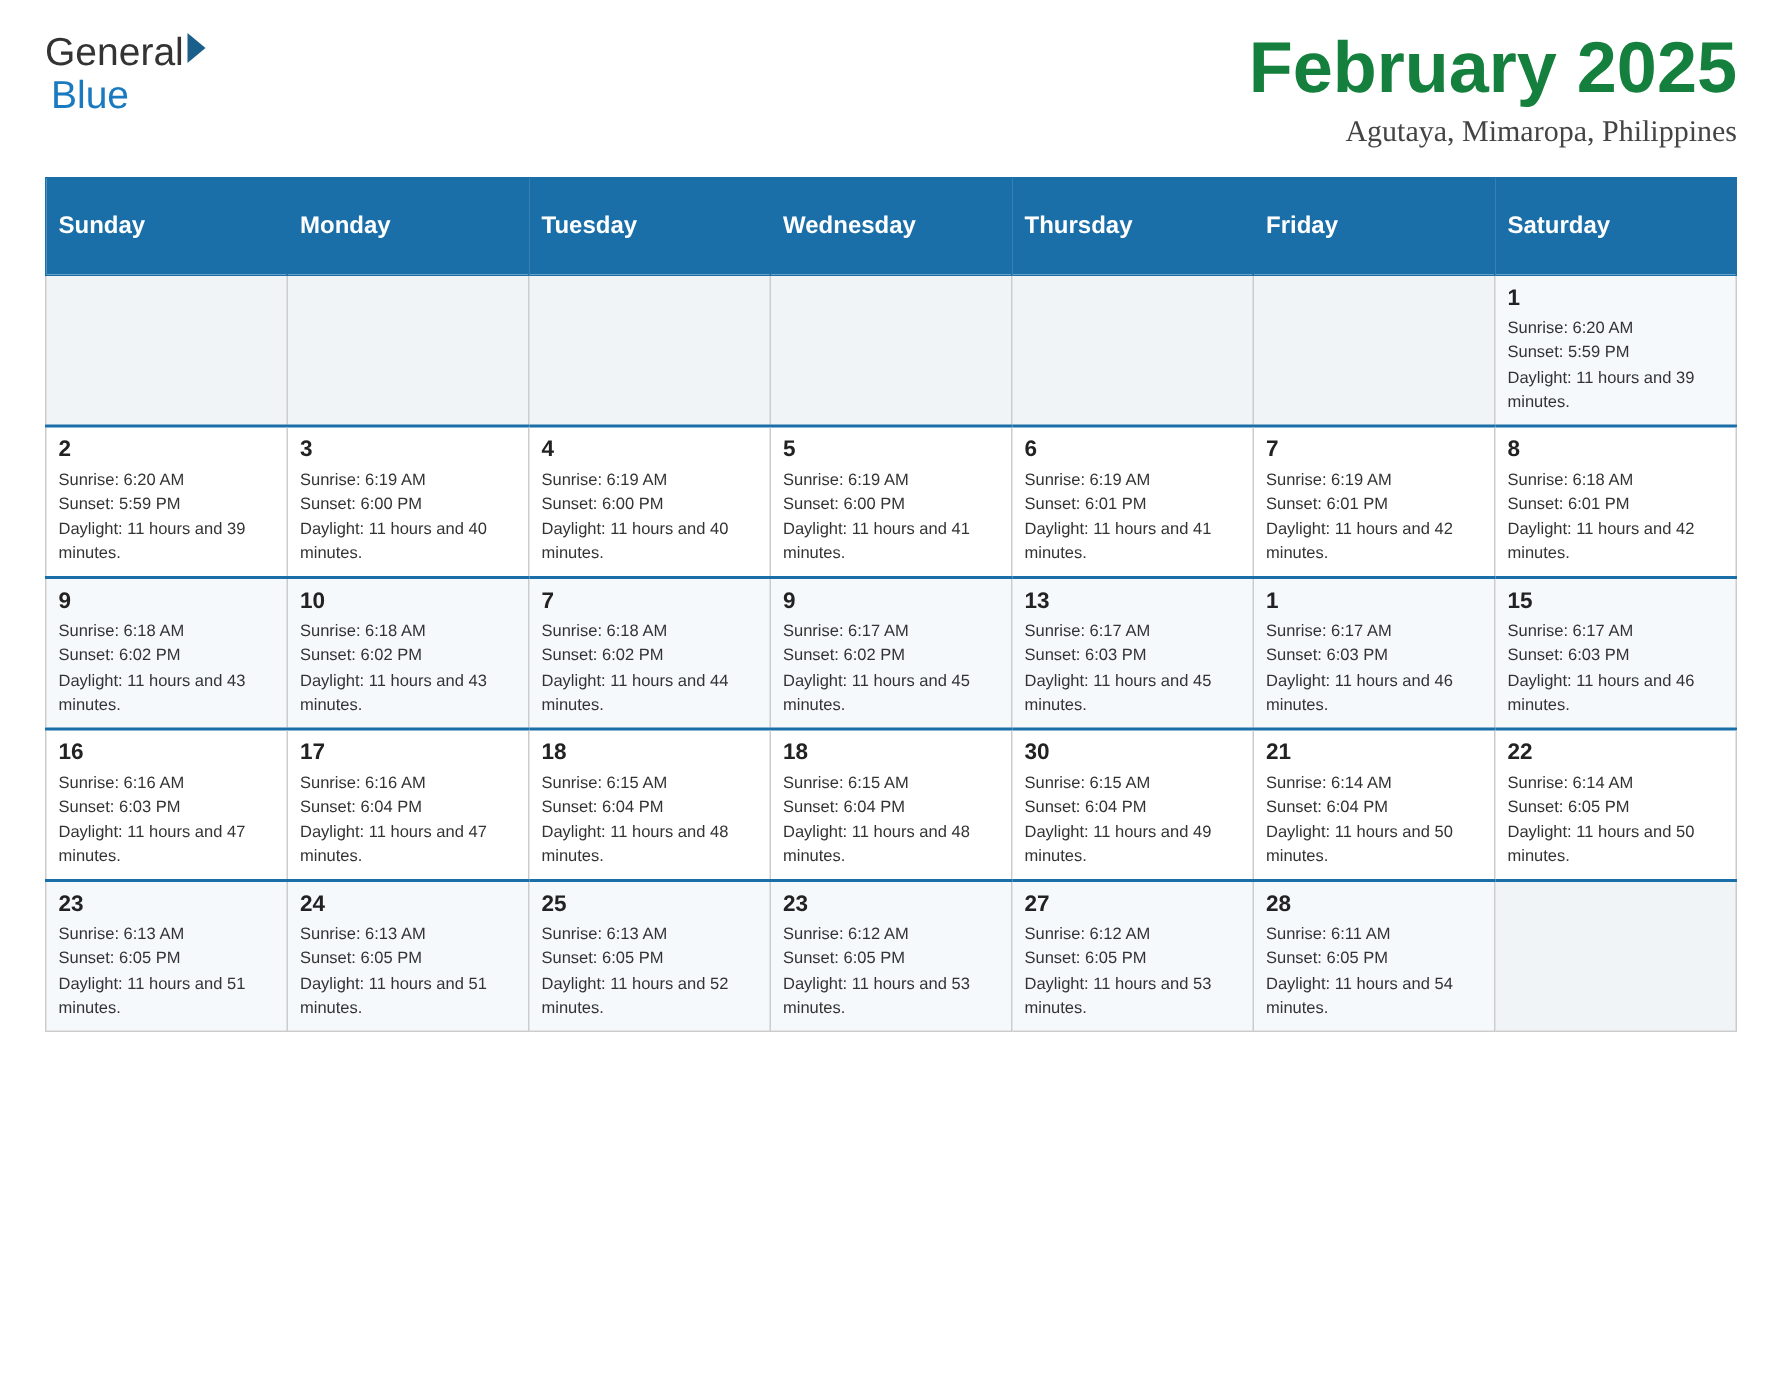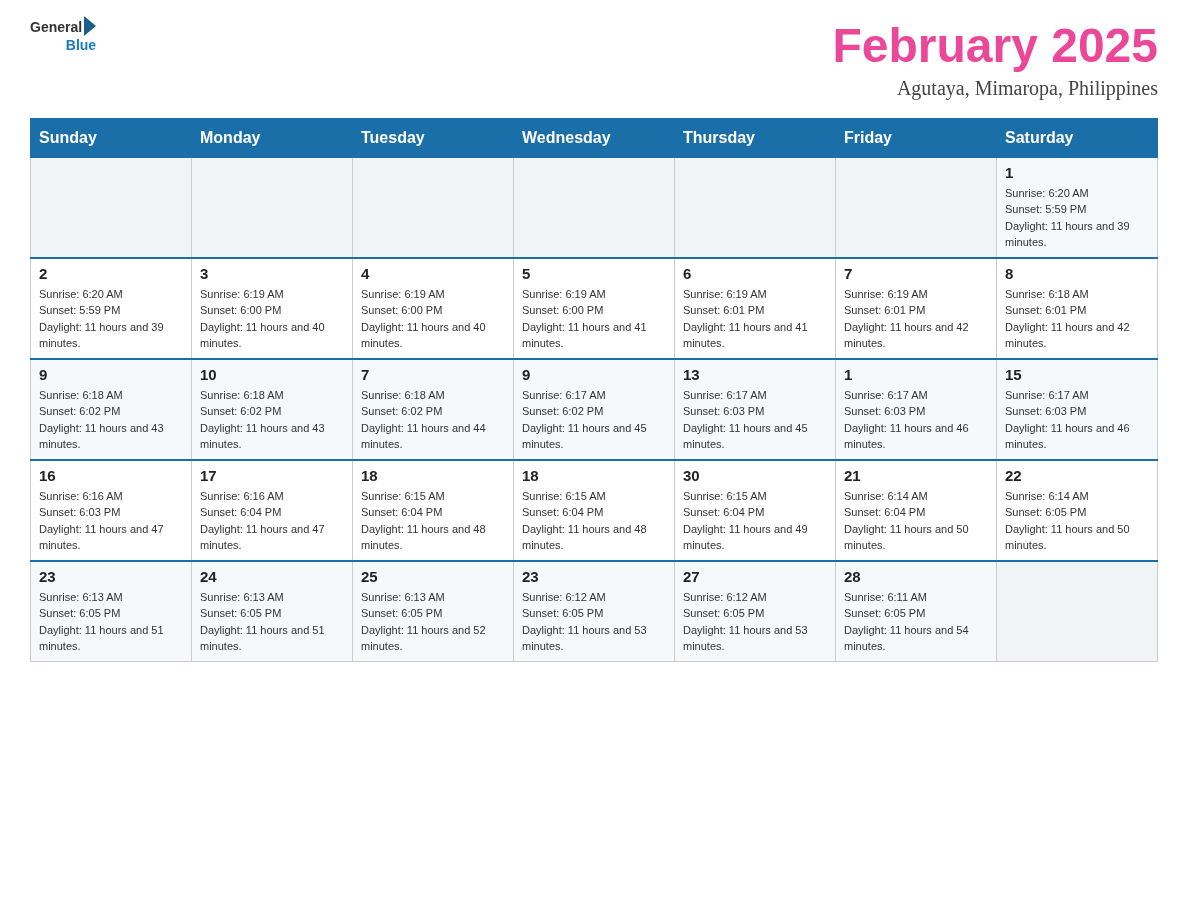--- a/index.html
+++ b/index.html
@@ -14,22 +14,22 @@
       justify-content: space-between;
       align-items: flex-start;
       margin-bottom: 18px;
     }
     .logo {
       display: flex;
       align-items: center;
       gap: 0;
     }
     .logo-text {
-      font-size: 14px;
-      font-weight: bold;
+      font-size: 26px;
+      font-weight: normal;
       color: #333;
       line-height: 1.1;
     }
     .logo-blue {
       color: #1a7abf;
     }
     .logo-arrow {
       width: 0; height: 0;
       border-left: 12px solid #1a5f8a;
       border-top: 10px solid transparent;
@@ -38,39 +38,39 @@
       margin-left: 2px;
       vertical-align: middle;
       margin-top: -4px;
     }
     .title-block {
       text-align: right;
     }
     .title-block h1 {
       font-size: 48px;
       font-weight: bold;
-      color: #ec4899;
+      color: #15803d;
       line-height: 1.1;
     }
     .title-block .subtitle {
       font-size: 20px;
       color: #444;
       margin-top: 4px;
       font-family: Liberation Serif, serif;
     }
     .calendar {
       width: 100%;
       border-collapse: collapse;
     }
     .calendar th {
       background: #1a6fa8;
       color: #fff;
       font-size: 16px;
       font-weight: bold;
-      padding: 10px 8px;
+      padding: 23px 8px;
       text-align: left;
       border: 1px solid #1a6fa8;
     }
     .calendar td {
       vertical-align: top;
       border: 1px solid #ccc;
       padding: 6px 8px;
       width: 14.28%;
       min-height: 100px;
       font-size: 13px;
@@ -104,21 +104,21 @@
 </head>
 <body>
 
 <div class="header">
   <div class="logo">
     <div>
       <div style="display:flex;align-items:center;">
         <span class="logo-text">General</span>
         <span class="logo-arrow"></span>
       </div>
-      <div style="margin-left:4px;text-align:right;">
+      <div style="margin-left:4px;">
         <span class="logo-text logo-blue">Blue</span>
       </div>
     </div>
   </div>
   <div class="title-block">
     <h1>February 2025</h1>
     <div class="subtitle">Agutaya, Mimaropa, Philippines</div>
   </div>
 </div>
 

